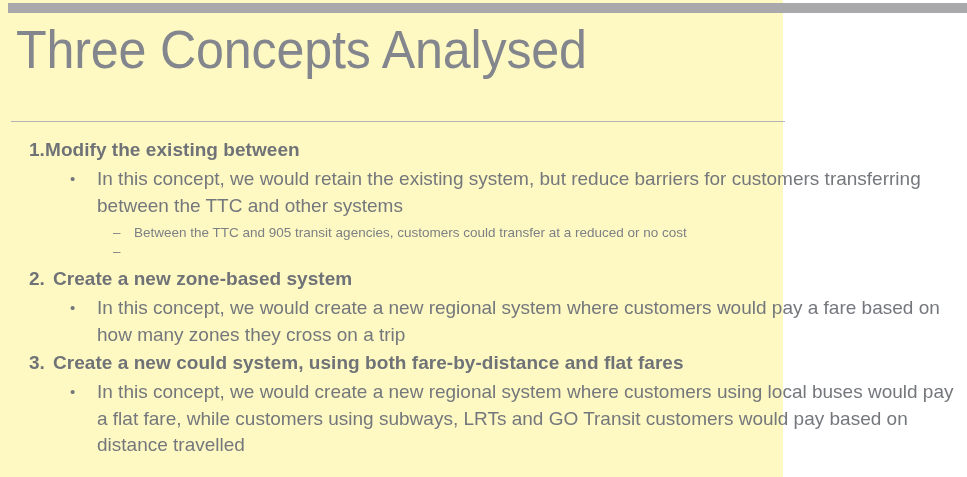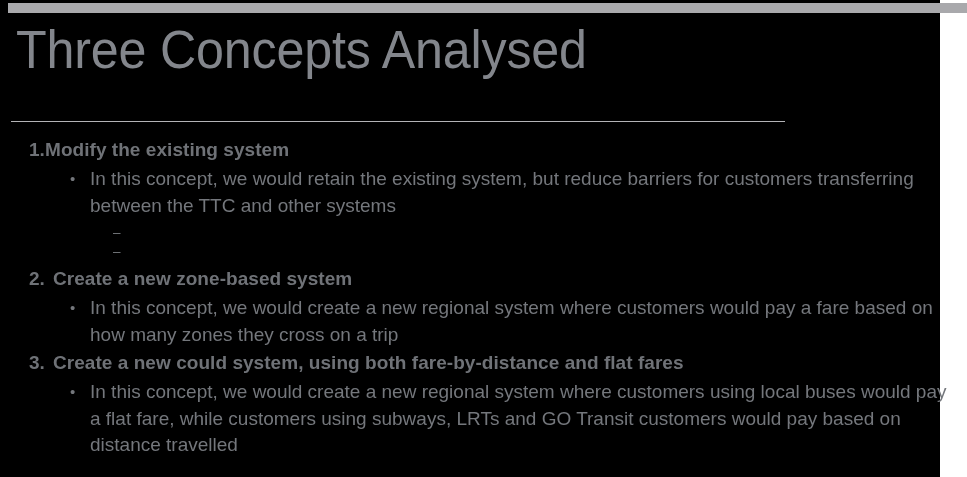--- a/index.html
+++ b/index.html
@@ -11,23 +11,23 @@
   body {
     width: 967px;
     height: 477px;
     overflow: hidden;
     font-family: "Liberation Sans", "DejaVu Sans", sans-serif;
     -webkit-font-smoothing: antialiased;
   }
 
   .slide {
     position: relative;
-    width: 940px;
+    width: 783px;
     height: 477px;
-    background: #000000;
+    background: #fef9c3;
   }
 
   
   .top-bar {
     position: absolute;
     left: 8px;
     top: 3px;
     width: 959px;
     height: 10px;
     background: #a9a9ac;
@@ -109,20 +109,21 @@
     flex: 0 0 auto;
     width: 20px;
     font-size: 15px;
     line-height: 26.5px;
     color: #74777c;
     text-align: left;
   }
   .bullet-item .btxt {
     flex: 1 1 auto;
     max-width: 872px;
+    margin-left: 7px;
   }
 
   
   .dash-item {
     position: relative;
     display: flex;
     align-items: flex-start;
     font-size: 13.5px;
     line-height: 19px;
     color: #7c7f84;
@@ -149,30 +150,31 @@
   <div class="top-bar"></div>
 
   <div class="slide-title">Three Concepts Analysed</div>
 
   <div class="title-rule"></div>
 
   <div class="body">
 
     <div class="num-item indent-a">
       <span class="num">1.</span>
-      <span class="num-text">Modify the existing system</span>
+      <span class="num-text">Modify the existing between</span>
     </div>
     <div class="gap-sm"></div>
     <div class="bullet-item">
       <span class="dot">•</span>
       <span class="btxt">In this concept, we would retain the existing system, but reduce barriers for customers transferring between the TTC and other systems</span>
     </div>
     <div class="gap-md"></div>
     <div class="dash-item">
       <span class="dash">–</span>
+      <span class="dtxt">Between the TTC and 905 transit agencies, customers could transfer at a reduced or no cost</span>
     </div>
     <div class="dash-item">
       <span class="dash">–</span>
     </div>
     <div class="gap-md"></div>
 
     <div class="num-item indent-b">
       <span class="num">2.</span>
       <span class="num-text">Create a new zone-based system</span>
     </div>

